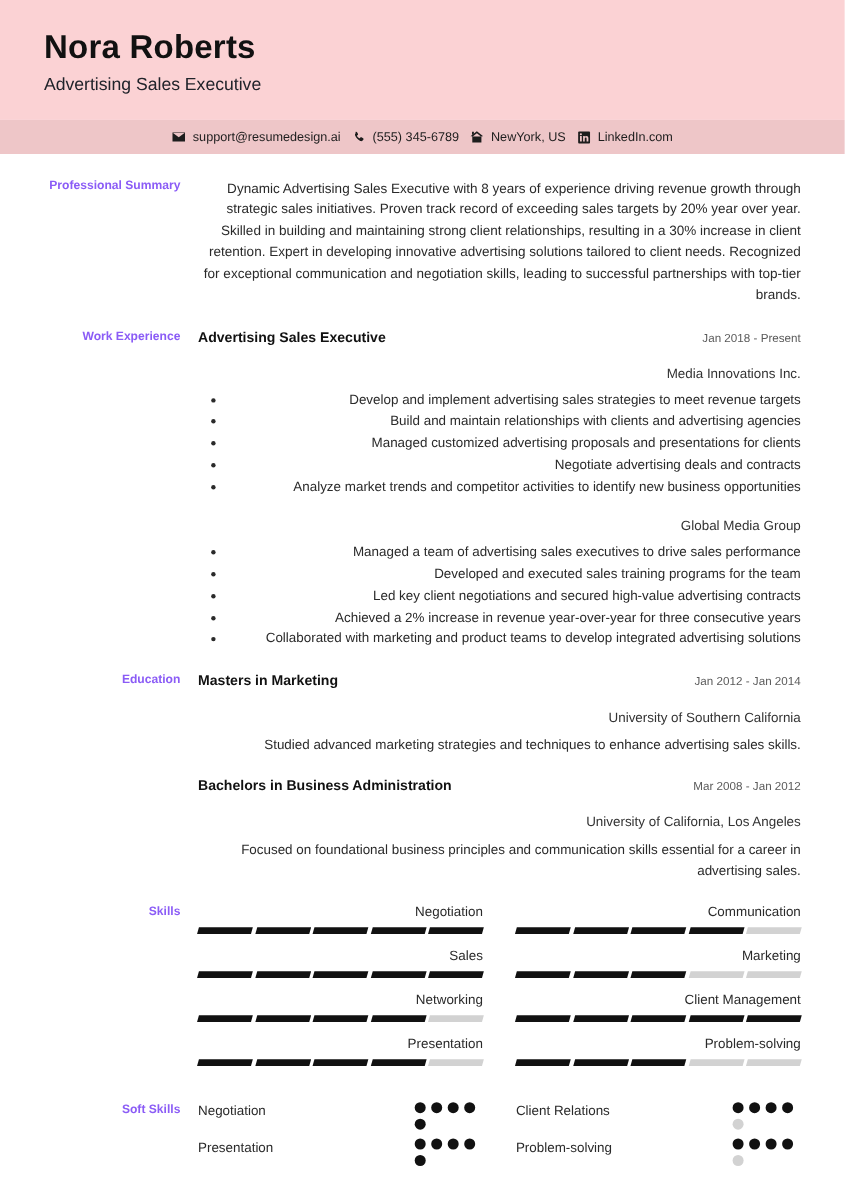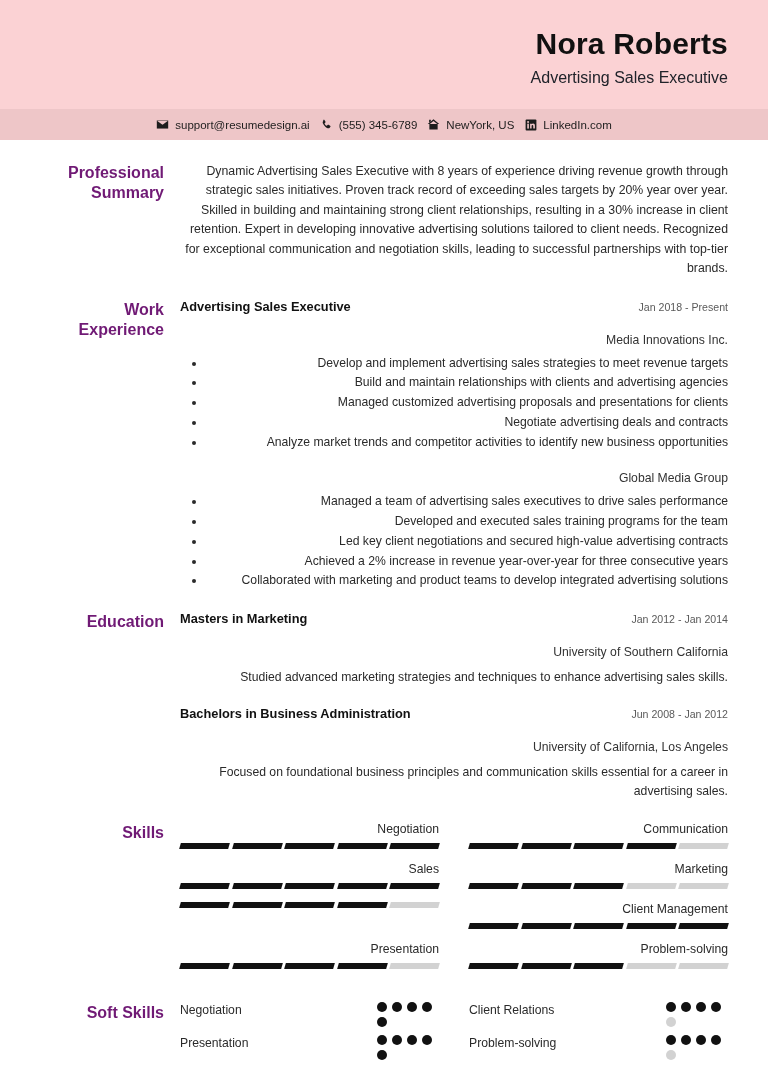--- a/index.html
+++ b/index.html
@@ -8,21 +8,21 @@
     background: #ffffff;
     font-family: "Liberation Sans", sans-serif;
     color: #1a1a1a;
   }
   body { width: 768px; min-height: 1078px; overflow: hidden; }
 
   
   .header {
     background: #fbd2d4;
     padding: 26px 40px 22px;
-    text-align: right;
+    text-align: left;
   }
   .name {
     font-size: 30px;
     font-weight: bold;
     letter-spacing: .2px;
     color: #111;
     line-height: 1.2;
   }
   .role {
     font-size: 16px;
@@ -62,24 +62,24 @@
   .section {
     display: flex;
     align-items: flex-start;
     margin-bottom: 20px;
   }
   .sec-head {
     width: 140px;
     flex: 0 0 140px;
     text-align: right;
     padding-right: 16px;
-    font-size: 16px;
+    font-size: 11px;
     font-weight: bold;
     line-height: 1.25;
-    color: #701a75;
+    color: #8b5cf6;
     padding-top: 1px;
   }
   .sec-body { flex: 1 1 auto; min-width: 0; text-align: right; }
 
   .para {
     font-size: 12.3px;
     line-height: 1.58;
     color: #2a2a2a;
   }
 
@@ -281,21 +281,21 @@
             <div class="entry-top">
               <div class="entry-title">Masters in Marketing</div>
               <div class="entry-date">Jan 2012 - Jan 2014</div>
             </div>
             <div class="entry-org">University of Southern California</div>
             <div class="entry-desc">Studied advanced marketing strategies and techniques to enhance advertising sales skills.</div>
           </div>
           <div class="entry">
             <div class="entry-top">
               <div class="entry-title">Bachelors in Business Administration</div>
-              <div class="entry-date">Jun 2008 - Jan 2012</div>
+              <div class="entry-date">Mar 2008 - Jan 2012</div>
             </div>
             <div class="entry-org">University of California, Los Angeles</div>
             <div class="entry-desc">Focused on foundational business principles and communication skills essential for a career in advertising sales.</div>
           </div>
         </div>
     </div>
 
     <div class="section">
       <div class="sec-head">Skills</div>
       <div class="sec-body">
@@ -334,20 +334,21 @@
               <div class="skill-name">Marketing</div>
               <div class="bar">
                 <span class="seg on"></span>
                 <span class="seg on"></span>
                 <span class="seg on"></span>
                 <span class="seg"></span>
                 <span class="seg"></span>
               </div>
             </div>
             <div class="skill-cell">
+              <div class="skill-name">Networking</div>
               <div class="bar">
                 <span class="seg on"></span>
                 <span class="seg on"></span>
                 <span class="seg on"></span>
                 <span class="seg on"></span>
                 <span class="seg"></span>
               </div>
             </div>
             <div class="skill-cell">
               <div class="skill-name">Client Management</div>

